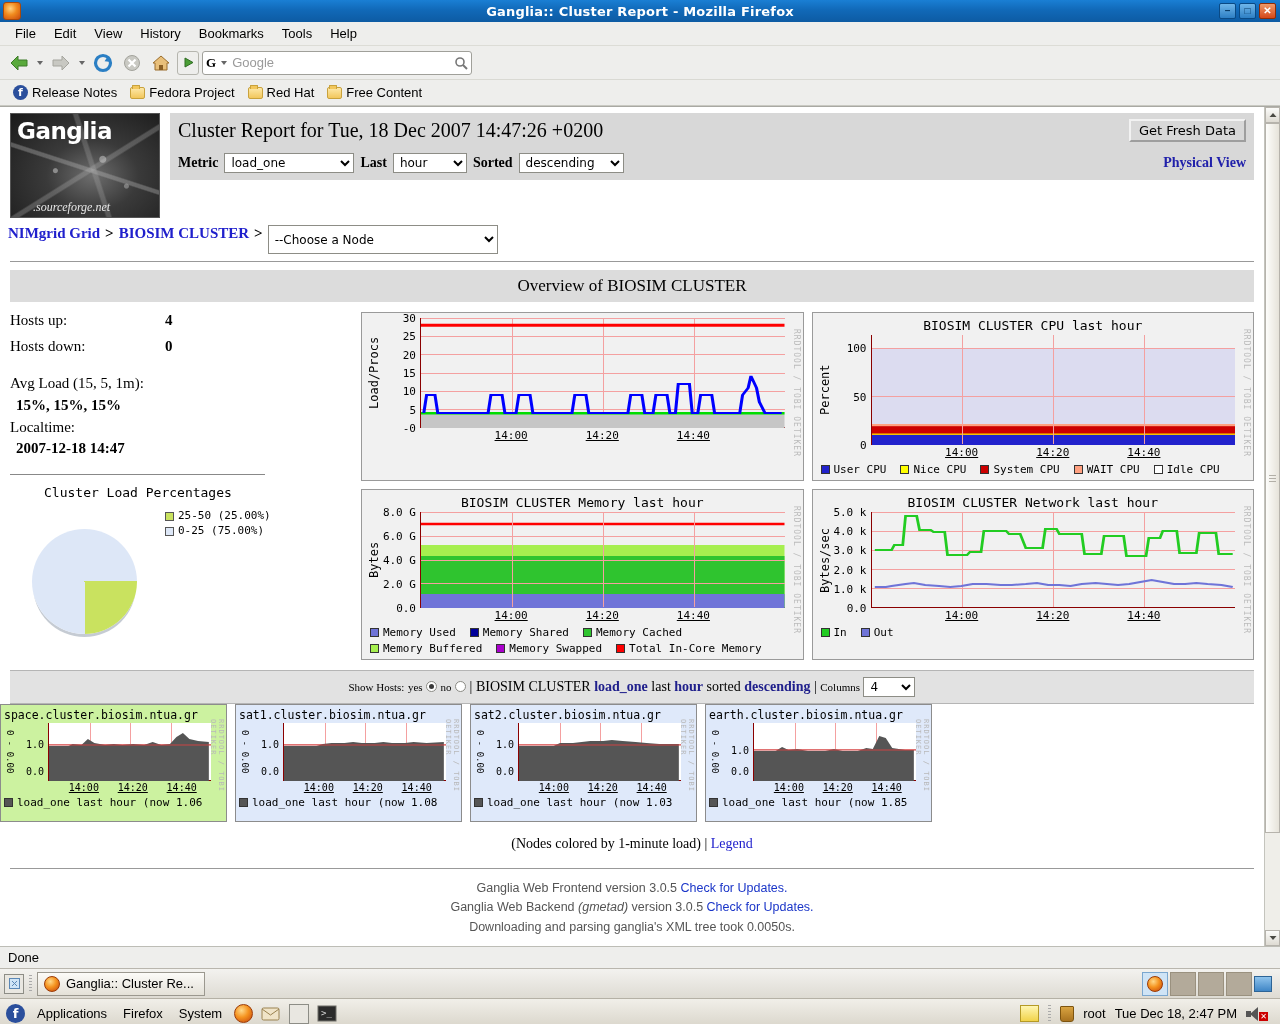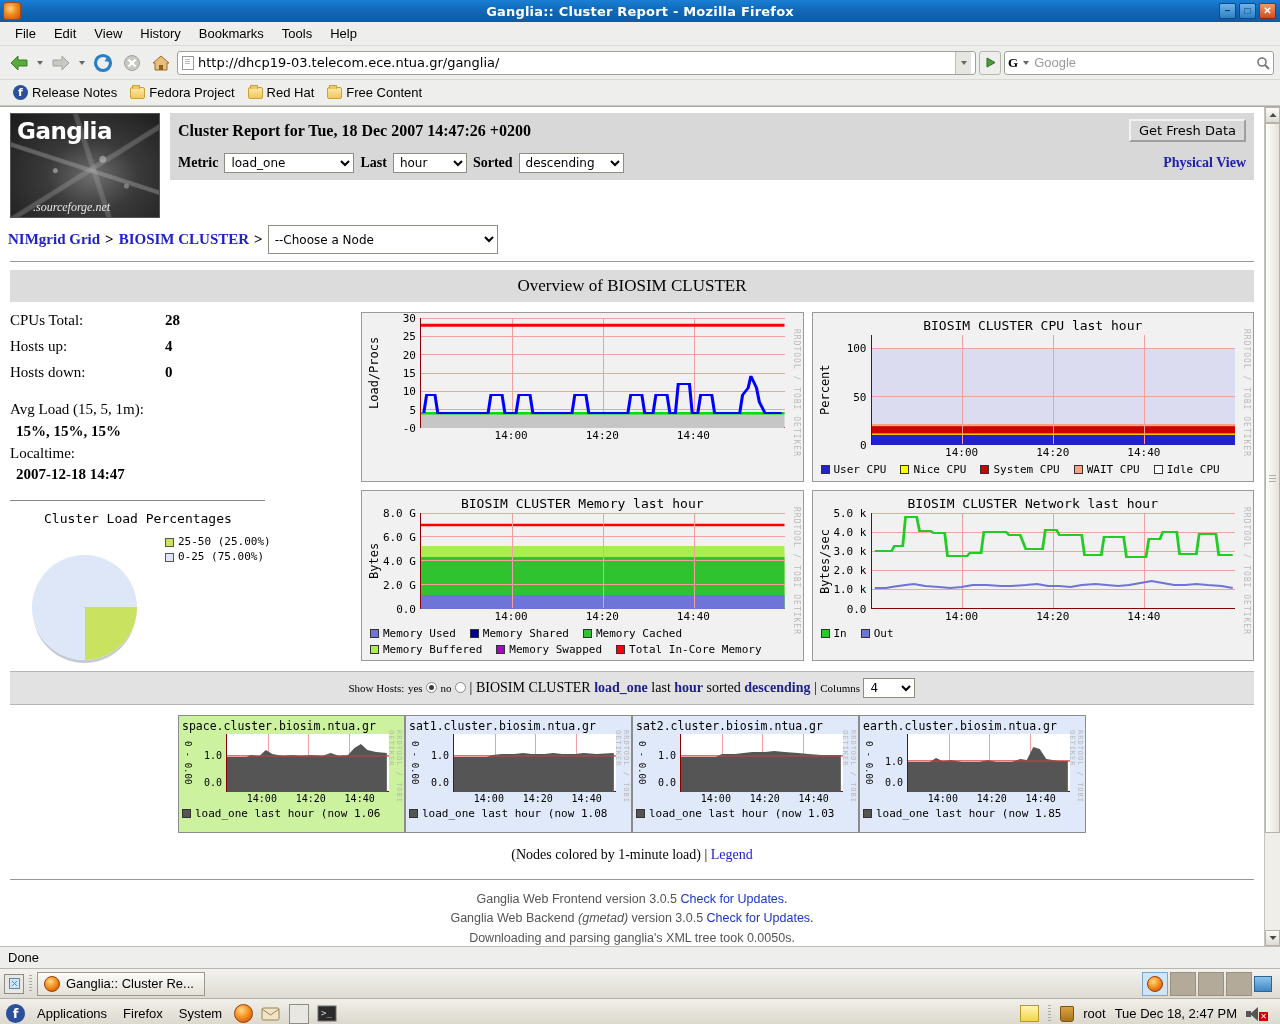--- a/index.html
+++ b/index.html
@@ -86,31 +86,31 @@
       radial-gradient(circle at 78% 70%,rgba(190,190,190,.45) 0 2px,transparent 3px),
       linear-gradient(18deg,transparent 46%,rgba(190,190,190,.35) 47% 49%,transparent 50%),
       linear-gradient(-32deg,transparent 44%,rgba(180,180,180,.3) 45% 47%,transparent 48%),
       linear-gradient(72deg,transparent 52%,rgba(175,175,175,.28) 53% 55%,transparent 56%);}
   .g-logo .gname{position:absolute;top:4px;left:6px;color:#fff;font-size:23px;font-weight:bold;
     font-family:"DejaVu Sans",sans-serif;letter-spacing:-.5px;}
   .g-logo .gsrc{position:absolute;bottom:2px;left:22px;color:#e8e8e8;font-size:12px;
     font-family:"Liberation Serif",serif;font-style:italic;}
   .g-headright{flex:1;margin:6px 10px 0 10px;}
   .g-bar{background:#d8d8d8;padding:6px 8px;display:flex;align-items:center;min-height:33px;}
-  .g-title{font-family:"Liberation Serif",serif;font-weight:bold;font-size:16px;}
+  .g-title{font-family:"Liberation Serif",serif;font-weight:normal;font-size:20px;}
   .freshbtn{margin-left:auto;background:#d8d8d8;border:2px outset #f2f2f2;padding:2px 8px;
     font-size:13px;font-family:"DejaVu Sans",sans-serif;}
   .g-controls{background:#d8d8d8;padding:5px 8px 7px 8px;display:flex;align-items:center;gap:6px;}
   .ctl-label{font-family:"Liberation Serif",serif;font-weight:bold;font-size:14px;}
   select.ui{font-family:"DejaVu Sans",sans-serif;font-size:12px;height:20px;
     border:1px solid #8d8d86;background:#fff;padding:0 2px;}
   .physview{margin-left:auto;color:#2020aa;font-family:"Liberation Serif",serif;font-weight:bold;
     font-size:14px;text-decoration:none;}
   .breadcrumb{padding:7px 10px 5px 8px;font-family:"Liberation Serif",serif;font-weight:bold;
-    font-size:15px;display:flex;align-items:center;gap:5px;}
+    font-size:15px;display:flex;align-items:flex-start;gap:5px;}
   .breadcrumb a{color:#2020cc;text-decoration:none;}
   hr.sep{border:none;border-top:1px solid #999;margin:2px 10px 8px 10px;}
   .overview-bar{margin:0 10px;background:#dcdcdc;text-align:center;padding:6px 0;
     font-family:"Liberation Serif",serif;font-size:17px;}
   
   .body-cols{display:flex;padding:10px 10px 0 10px;gap:6px;}
   .col-left{width:345px;}
   .stat-row{display:flex;font-family:"Liberation Serif",serif;font-size:15px;margin-bottom:9px;}
   .stat-label{width:155px;}
   .stat-val{font-weight:bold;}
@@ -136,36 +136,36 @@
   .plot-area{display:flex;}
   .ylab{writing-mode:vertical-rl;transform:rotate(180deg);font-family:"DejaVu Sans Mono",monospace;
     font-size:12px;display:flex;align-items:center;justify-content:center;width:16px;}
   .yticks{width:38px;font-family:"DejaVu Sans Mono",monospace;font-size:11px;text-align:right;
     position:relative;}
   .ytick{position:absolute;right:4px;transform:translateY(-50%);white-space:nowrap;}
   .canvas{flex:1;position:relative;border-left:1px solid #8a0000;border-bottom:1px solid #8a0000;}
   .grid-v{position:absolute;top:0;bottom:0;width:1px;background:#f4a0a0;}
   .grid-h{position:absolute;left:0;right:0;height:1px;background:#f4a0a0;}
   .xticks{height:15px;position:relative;font-family:"DejaVu Sans Mono",monospace;font-size:11px;}
-  .xtick{position:absolute;transform:translateX(-50%);top:1px;}
+  .xtick{position:absolute;transform:translateX(-50%);top:1px;text-decoration:underline;}
   .glegend{font-family:"DejaVu Sans Mono",monospace;font-size:11px;display:flex;flex-wrap:wrap;
     gap:3px 14px;margin-top:3px;padding-left:4px;}
   .lg{display:flex;align-items:center;gap:4px;}
   .lgsw{width:9px;height:9px;border:1px solid #333;}
   
   .hostbar{margin:10px 10px 0 10px;background:#e2e2e2;border-top:1px solid #b5b5b5;
     border-bottom:1px solid #b5b5b5;padding:6px 0;text-align:center;
     font-family:"Liberation Serif",serif;font-size:14px;}
   .hostbar b{color:#20208c;}
   .radio{display:inline-block;width:11px;height:11px;border-radius:50%;
     border:1px solid #8a8a84;background:#fff;vertical-align:-1px;position:relative;}
   .radio.on:after{content:"";position:absolute;inset:2px;border-radius:50%;background:#3a3a3a;}
   .small-serif{font-size:11px;}
   
-  .nodes{display:flex;justify-content:center;gap:0;margin-top:10px;}
+  .nodes{display:flex;gap:8px;}
   .node{width:227px;height:118px;border:1px solid #8c8c8c;padding:3px 3px 2px 3px;position:relative;}
   .node.hot{background:#ccf2a0;}
   .node.cool{background:#dfe9fa;}
   .node-name{font-family:"DejaVu Sans Mono",monospace;font-size:11.5px;white-space:nowrap;
     overflow:hidden;}
   .node-rrd{position:absolute;right:1px;top:14px;writing-mode:vertical-rl;
     font-family:"DejaVu Sans Mono",monospace;font-size:7px;color:#b8b8b8;letter-spacing:1px;}
   .node-plot{display:flex;margin-top:1px;}
   .node-yrot{writing-mode:vertical-rl;font-family:"DejaVu Sans Mono",monospace;font-size:9px;
     width:11px;text-align:center;}
@@ -269,27 +269,20 @@
         <circle cx="11" cy="10" r="7.5" fill="#c9c9c3" stroke="#a3a39c"></circle>
         <path d="M7.5 6.5 L14.5 13.5 M14.5 6.5 L7.5 13.5" stroke="#fff" stroke-width="2.2"></path>
       </svg>
   </div>
   <div class="navbtn">
     <svg width="22" height="20" viewBox="0 0 22 20">
         <path d="M11 3 L19 10 L17 10 L17 17 L5 17 L5 10 L3 10 Z" fill="#e8bf7a" stroke="#9a6d2c"></path>
         <rect x="9" y="12" width="4" height="5" fill="#8a5f24"></rect>
       </svg>
   </div>
-  <div class="urlbar">
-    <div class="favicon"></div>
-    <div class="urltext">http://dhcp19-03.telecom.ece.ntua.gr/ganglia/</div>
-    <div class="url-drop">
-      <div class="drop-caret"></div>
-    </div>
-  </div>
   <div class="gobtn">
     <svg width="13" height="13" viewBox="0 0 13 13">
         <path d="M3 2 L11 6.5 L3 11 Z" fill="#4a9e35" stroke="#2f6c22"></path>
       </svg>
   </div>
   <div class="searchbox">
     <span class="glogo">G</span>
     <span class="drop-caret"></span>
     <span class="searchph">Google</span>
     <svg width="14" height="14" viewBox="0 0 14 14">
@@ -358,24 +351,20 @@
       <select class="ui" style="width:230px;height:29px">
         <option>--Choose a Node</option>
       </select>
     </div>
     <hr class="sep">
     <div class="overview-bar">Overview of BIOSIM CLUSTER</div>
 
     <div class="body-cols">
 
       <div class="col-left">
-        <div class="stat-row">
-          <span class="stat-label">CPUs Total:</span>
-          <span class="stat-val">28</span>
-        </div>
         <div class="stat-row">
           <span class="stat-label">Hosts up:</span>
           <span class="stat-val">4</span>
         </div>
         <div class="stat-row">
           <span class="stat-label">Hosts down:</span>
           <span class="stat-val">0</span>
         </div>
         <div class="avg-block">
           <div>Avg Load (15, 5, 1m):</div>

